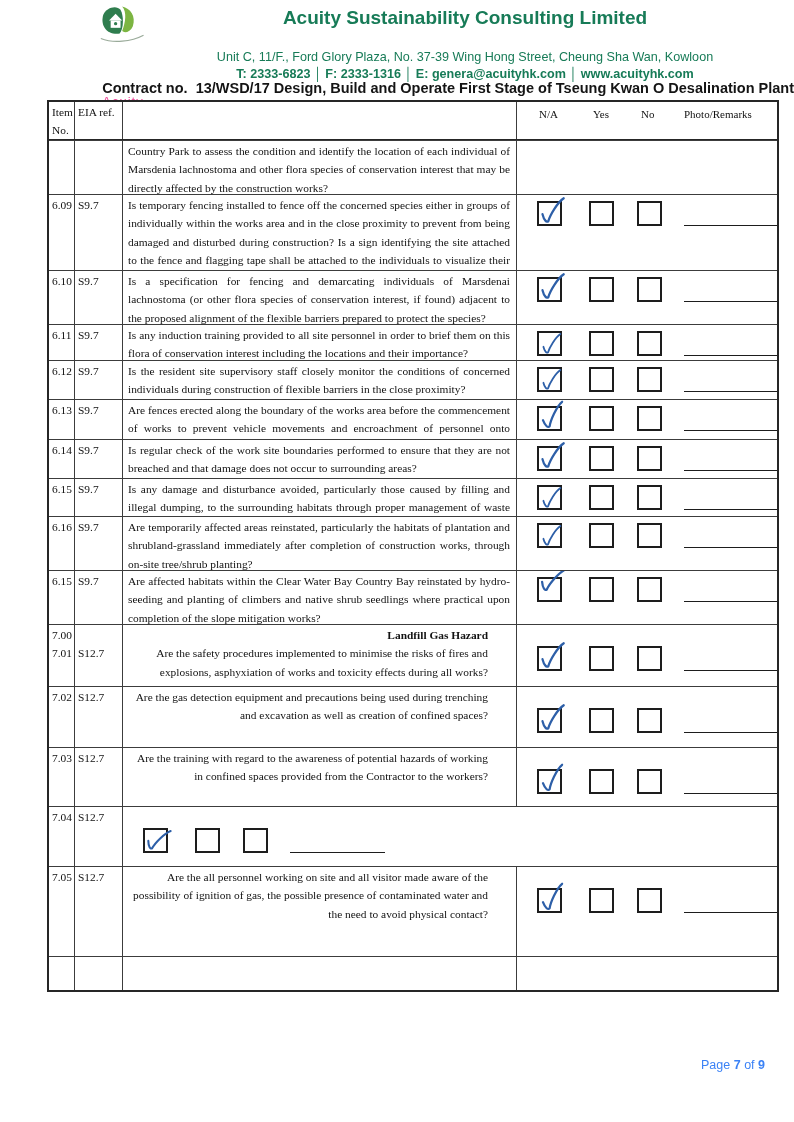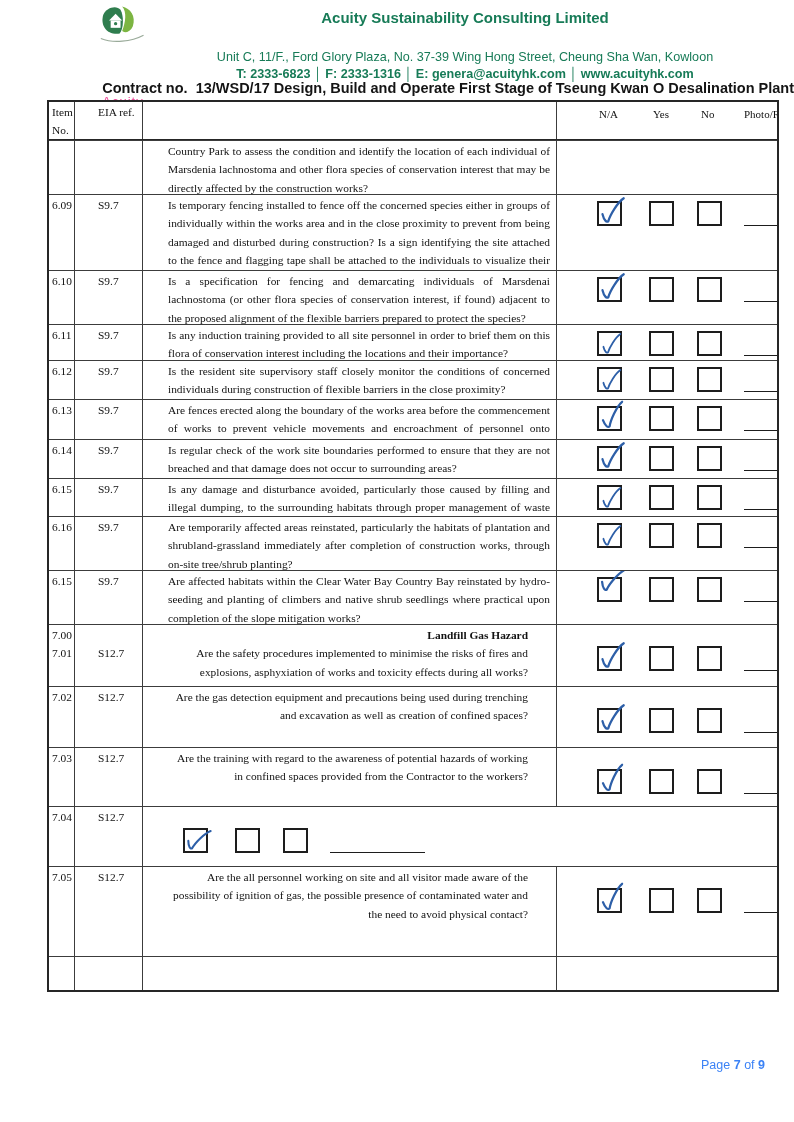--- a/index.html
+++ b/index.html
@@ -7,31 +7,31 @@
         font-family:"Liberation Serif",serif;color:#111;overflow:hidden;}
 
   
   .logo{position:absolute;left:86px;top:4px;width:74px;text-align:center;}
   .logo-svg{width:52px;height:46px;display:block;margin:0 auto;}
   .logo-name{font-family:"Liberation Sans",sans-serif;font-size:13px;color:#ec4899;letter-spacing:1px;margin-top:44px;}
   .logo-tag{font-family:"Liberation Sans",sans-serif;font-size:6px;color:#b2cdaa;letter-spacing:1px;margin-top:1px;}
 
   .head-block{position:absolute;left:150px;top:7px;width:630px;text-align:center;
               font-family:"Liberation Sans",sans-serif;color:#177b57;}
-  .co-name{font-size:15px;font-weight:bold;line-height:22px;}
+  .co-name{font-size:19px;font-weight:bold;line-height:22px;}
   .co-addr{font-size:12.6px;line-height:17px;margin-top:20px;}
   .co-contact{font-size:12.6px;line-height:17px;font-weight:bold;}
 
   .doc-title{position:absolute;left:0;top:80px;width:100%;text-align:right;
              font-family:"Liberation Sans",sans-serif;font-size:14.5px;font-weight:bold;color:#141414;}
 
   
   .tbl{position:absolute;left:47px;top:100px;width:732px;border:2px solid #262626;
        box-sizing:border-box;background:#fff;}
-  .row{display:grid;grid-template-columns:26px 48px 394px 1fr;border-top:1px solid #3c3c3c;box-sizing:border-box;gap:20px;}
+  .row{display:grid;grid-template-columns:26px 48px 394px 1fr;border-top:1px solid #3c3c3c;box-sizing:border-box;}
   .row.hdr{border-top:none;border-bottom:1.5px solid #262626;}
   .c{border-right:1px solid #3c3c3c;padding:1px 3px;font-size:11.4px;line-height:18.4px;
      overflow:hidden;position:relative;box-sizing:border-box;}
   .c.ans{border-right:none;}
   .q{padding:1px 6px 1px 5px;text-align:justify;}
   .q.narrow{text-align:right;padding-right:28px;}
   .sec{font-weight:bold;}
   .pad1{margin-top:18px;}
 
   .h38{height:38px}.h36{height:36px}.h39{height:39px}.h40{height:40px}.h54{height:54px}

